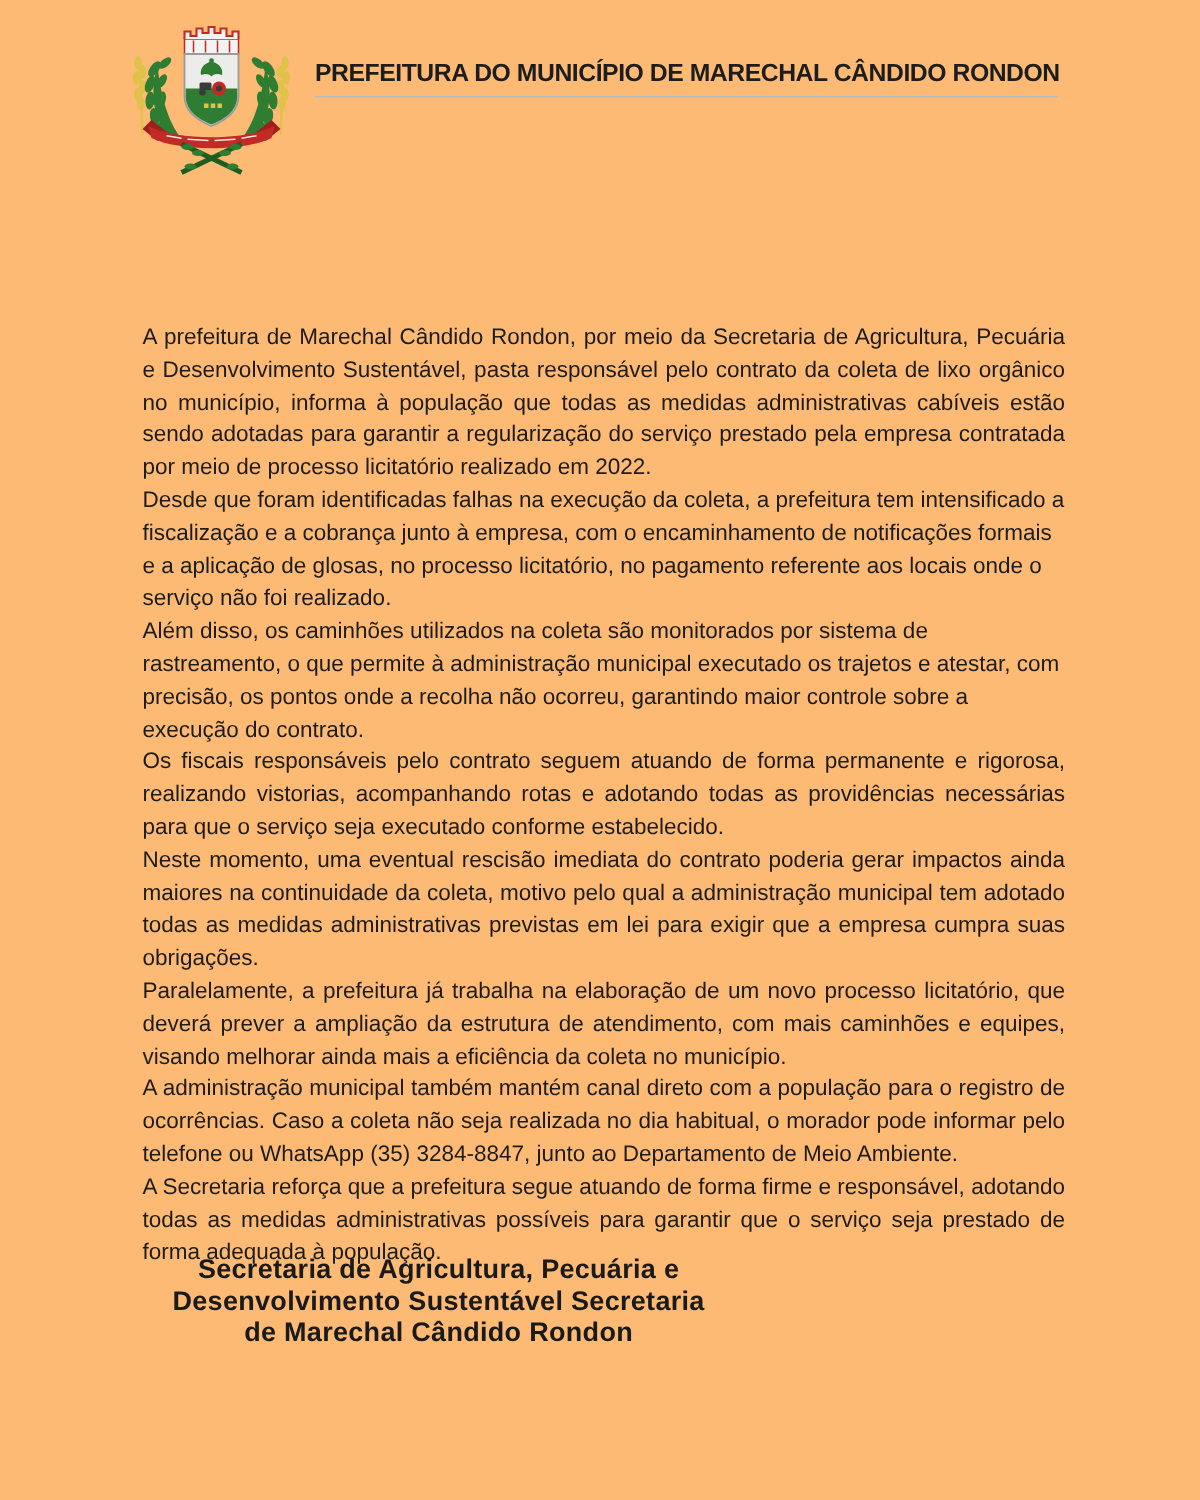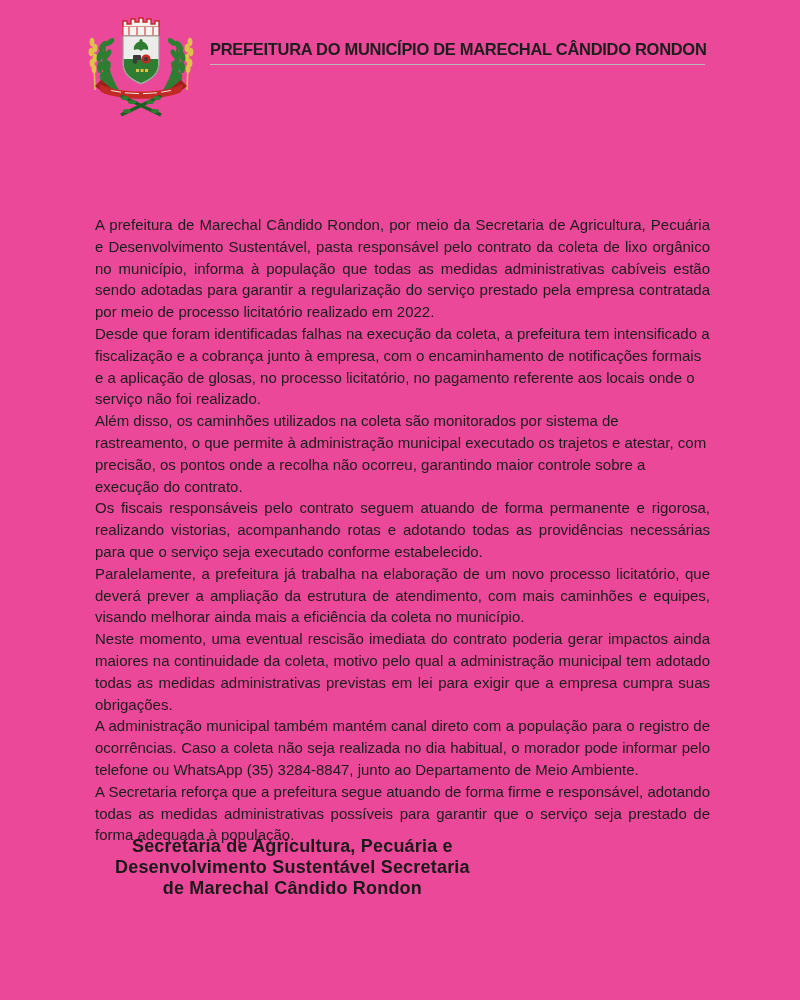--- a/index.html
+++ b/index.html
@@ -2,21 +2,21 @@
 <html lang="pt" style="--green: #2f7d32; --dark-green: #1c5e22; --yellow: #dfc24a; --red: #c22a26; --dark-red: #9e1f1c; --shield-bg: #ececea; --shield-stroke: #9a9a98; --dark: #3a3a3a;"><head>
 <meta charset="utf-8">
 <style>
   * { margin: 0; padding: 0; box-sizing: border-box; }
   html, body { background: #ffffff; }
   .page {
     position: relative;
     width: 800px;
     height: 1000px;
     margin: 0 auto;
-    background: #ec4899;
+    background: #fdba74;
     font-family: "Liberation Sans", sans-serif;
     color: #1b1b1b;
     overflow: hidden;
   }
   
   .letterhead {
     position: absolute;
     top: 14px; left: 0; right: 0;
     height: 112px;
   }
@@ -196,22 +196,22 @@
       <div class="head-rule"></div>
     </div>
   </header>
 
 
   <main class="doc-body">
     <p class="justify">A prefeitura de Marechal Cândido Rondon, por meio da Secretaria de Agricultura, Pecuária e Desenvolvimento Sustentável, pasta responsável pelo contrato da coleta de lixo orgânico no município, informa à população que todas as medidas administrativas cabíveis estão sendo adotadas para garantir a regularização do serviço prestado pela empresa contratada por meio de processo licitatório realizado em 2022.</p>
     <p class="left">Desde que foram identificadas falhas na execução da coleta, a prefeitura tem intensificado a fiscalização e a cobrança junto à empresa, com o encaminhamento de notificações formais e a aplicação de glosas, no processo licitatório, no pagamento referente aos locais onde o serviço não foi realizado.</p>
     <p class="left">Além disso, os caminhões utilizados na coleta são monitorados por sistema de rastreamento, o que permite à administração municipal executado os trajetos e atestar, com precisão, os pontos onde a recolha não ocorreu, garantindo maior controle sobre a execução do contrato.</p>
     <p class="justify">Os fiscais responsáveis pelo contrato seguem atuando de forma permanente e rigorosa, realizando vistorias, acompanhando rotas e adotando todas as providências necessárias para que o serviço seja executado conforme estabelecido.</p>
+    <p class="justify">Neste momento, uma eventual rescisão imediata do contrato poderia gerar impactos ainda maiores na continuidade da coleta, motivo pelo qual a administração municipal tem adotado todas as medidas administrativas previstas em lei para exigir que a empresa cumpra suas obrigações.</p>
     <p class="justify">Paralelamente, a prefeitura já trabalha na elaboração de um novo processo licitatório, que deverá prever a ampliação da estrutura de atendimento, com mais caminhões e equipes, visando melhorar ainda mais a eficiência da coleta no município.</p>
-    <p class="justify">Neste momento, uma eventual rescisão imediata do contrato poderia gerar impactos ainda maiores na continuidade da coleta, motivo pelo qual a administração municipal tem adotado todas as medidas administrativas previstas em lei para exigir que a empresa cumpra suas obrigações.</p>
     <p class="justify">A administração municipal também mantém canal direto com a população para o registro de ocorrências. Caso a coleta não seja realizada no dia habitual, o morador pode informar pelo telefone ou WhatsApp (35) 3284-8847, junto ao Departamento de Meio Ambiente.</p>
     <p class="justify gap-before">A Secretaria reforça que a prefeitura segue atuando de forma firme e responsável, adotando todas as medidas administrativas possíveis para garantir que o serviço seja prestado de forma adequada à população.</p>
   </main>
 
   <footer class="signature">
     <div>Secretaria de Agricultura, Pecuária e</div>
     <div>Desenvolvimento Sustentável Secretaria</div>
     <div>de Marechal Cândido Rondon</div>
   </footer>
 

